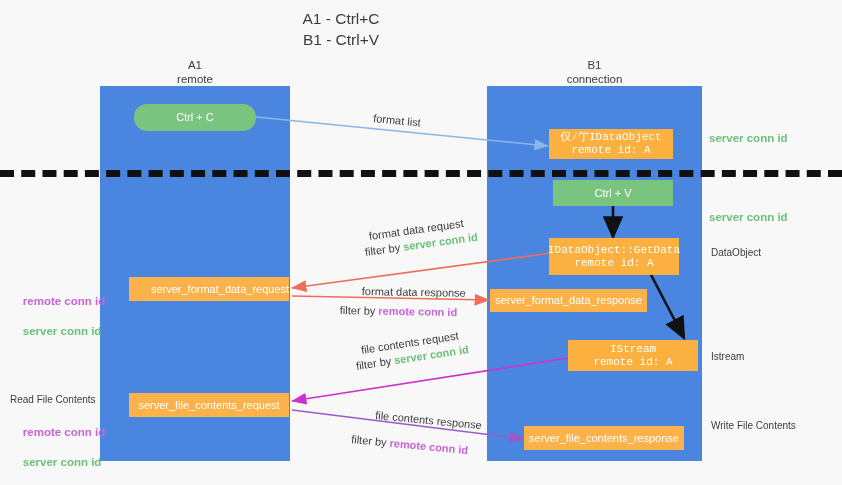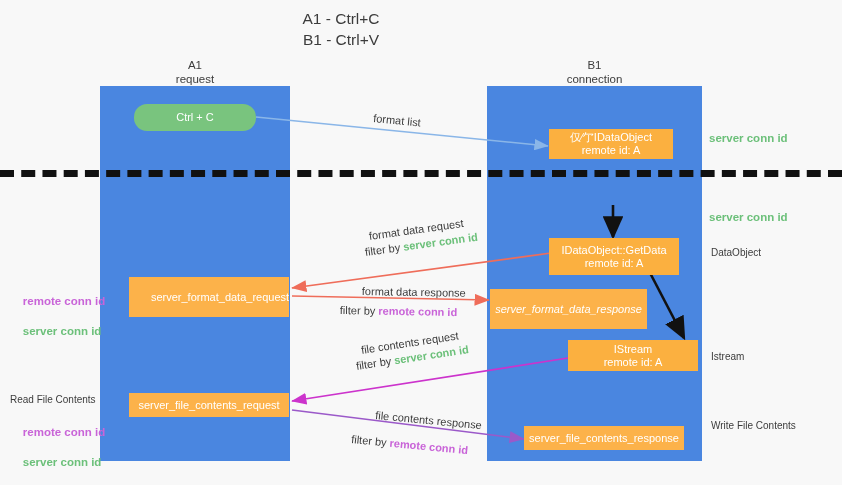--- a/index.html
+++ b/index.html
@@ -31,21 +31,21 @@
   
   .box{
     box-sizing:border-box;
     display:flex;align-items:center;justify-content:center;
     text-align:center;color:#ffffff;
     font-size:11px;line-height:13px;
     white-space:pre;
     z-index:6;
   }
   .box.green{background:#79c47e;}
-  .box.orange{background:#fbb040;}
+  .box.orange{background:#fbb040;font-family:Liberation Mono, monospace;}
   .box.orange2{background:#fcb24a;}
 
   
   .side-label{font-size:10px;line-height:15px;color:#3c3c3c;white-space:pre;}
   .green-label{font-size:11.5px;line-height:15px;color:#6cc07a;font-weight:bold;white-space:pre;}
 
   .conn-pair{font-size:11.5px;line-height:15px;font-weight:bold;white-space:pre;}
   .conn-pair .m{color:#c964d8;}
   .conn-pair .g{color:#6cc07a;}
 
@@ -69,21 +69,21 @@
 </style>
 </head>
 <body>
 
 <div id="stage">
 
   <div class="abs" id="title">A1 - Ctrl+C
 B1 - Ctrl+V</div>
 
   <div class="abs col-cap" style="left:100px;top:58px;width:190px;">A1
-request</div>
+remote</div>
   <div class="abs col-cap" style="left:487px;top:58px;width:215px;">B1
 connection</div>
 
   <div class="abs lane" style="left:100px;top:86px;width:190px;height:375px;"></div>
   <div class="abs lane" style="left:487px;top:86px;width:215px;height:375px;"></div>
 
   <svg id="arrows">
     <defs>
       <marker id="ah-blue" markerWidth="9" markerHeight="7" refX="8.5" refY="3.5" orient="auto">
         <polygon points="0,0 9,3.5 0,7" fill="#8ab6e8"></polygon>
@@ -117,27 +117,28 @@
     <line x1="292" y1="410" x2="524" y2="439" stroke="#9b59c9" stroke-width="1.7" marker-end="url(#ah-purple)"></line>
   </svg>
 
   <div class="abs" id="sep"></div>
 
   <div class="abs box green" style="left:134px;top:104px;width:122px;height:27px;border-radius:13px;">Ctrl + C</div>
 
   <div class="abs box orange" style="left:549px;top:129px;width:124px;height:30px;">仅⁄亇IDataObject
 remote id: A</div>
 
+  <div class="abs box green" style="left:553px;top:180px;width:120px;height:26px;">Ctrl + V</div>
 
   <div class="abs box orange" style="left:549px;top:238px;width:130px;height:37px;">IDataObject::GetData
 remote id: A</div>
 
-  <div class="abs box orange2" style="left:129px;top:277px;width:160px;height:40px;padding-left:22px;">server_format_data_request</div>
+  <div class="abs box orange2" style="left:129px;top:277px;width:160px;height:24px;padding-left:22px;">server_format_data_request</div>
 
-  <div class="abs box orange2" style="left:490px;top:289px;width:157px;height:40px;font-style:italic;">server_format_data_response</div>
+  <div class="abs box orange2" style="left:490px;top:289px;width:157px;height:23px;">server_format_data_response</div>
 
   <div class="abs box orange" style="left:568px;top:340px;width:130px;height:31px;">IStream
 remote id: A</div>
 
   <div class="abs box orange2" style="left:524px;top:426px;width:160px;height:24px;">server_file_contents_response</div>
 
   <div class="abs box orange2" style="left:129px;top:393px;width:160px;height:24px;">server_file_contents_request</div>
 
   <div class="abs edge-text" style="left:374px;top:111px;transform:rotate(5.5deg);">format list</div>
 

